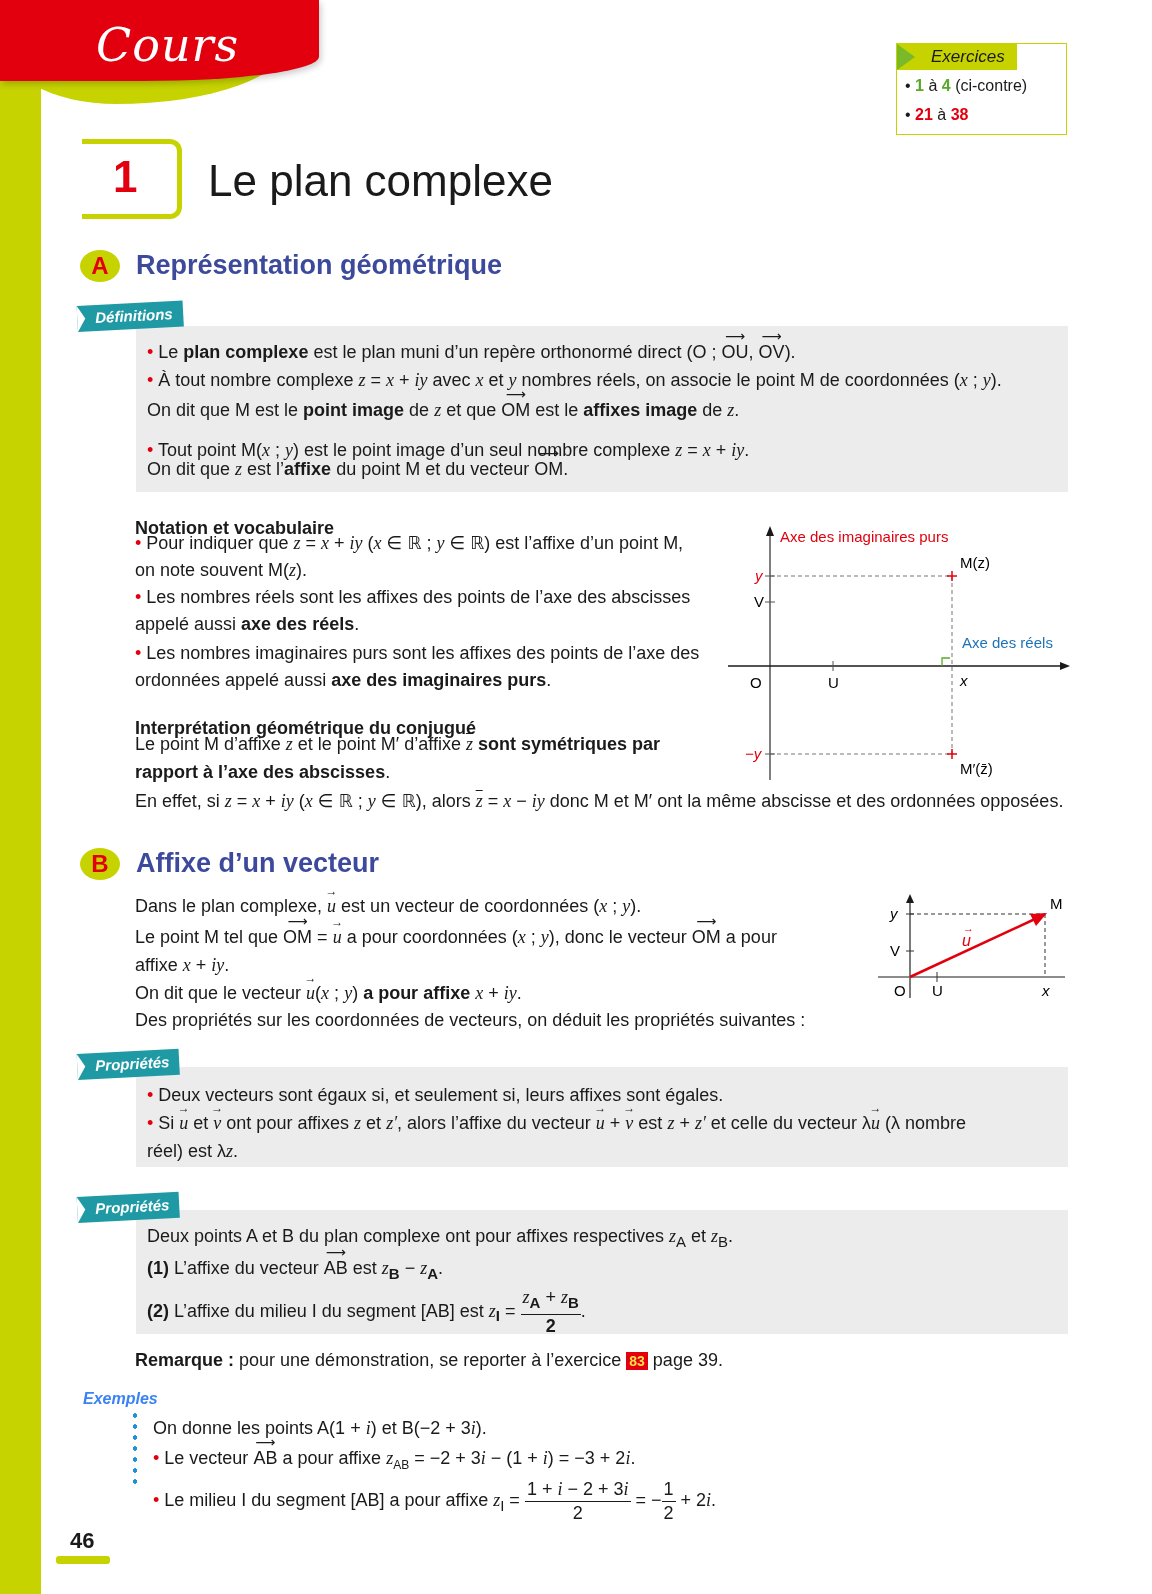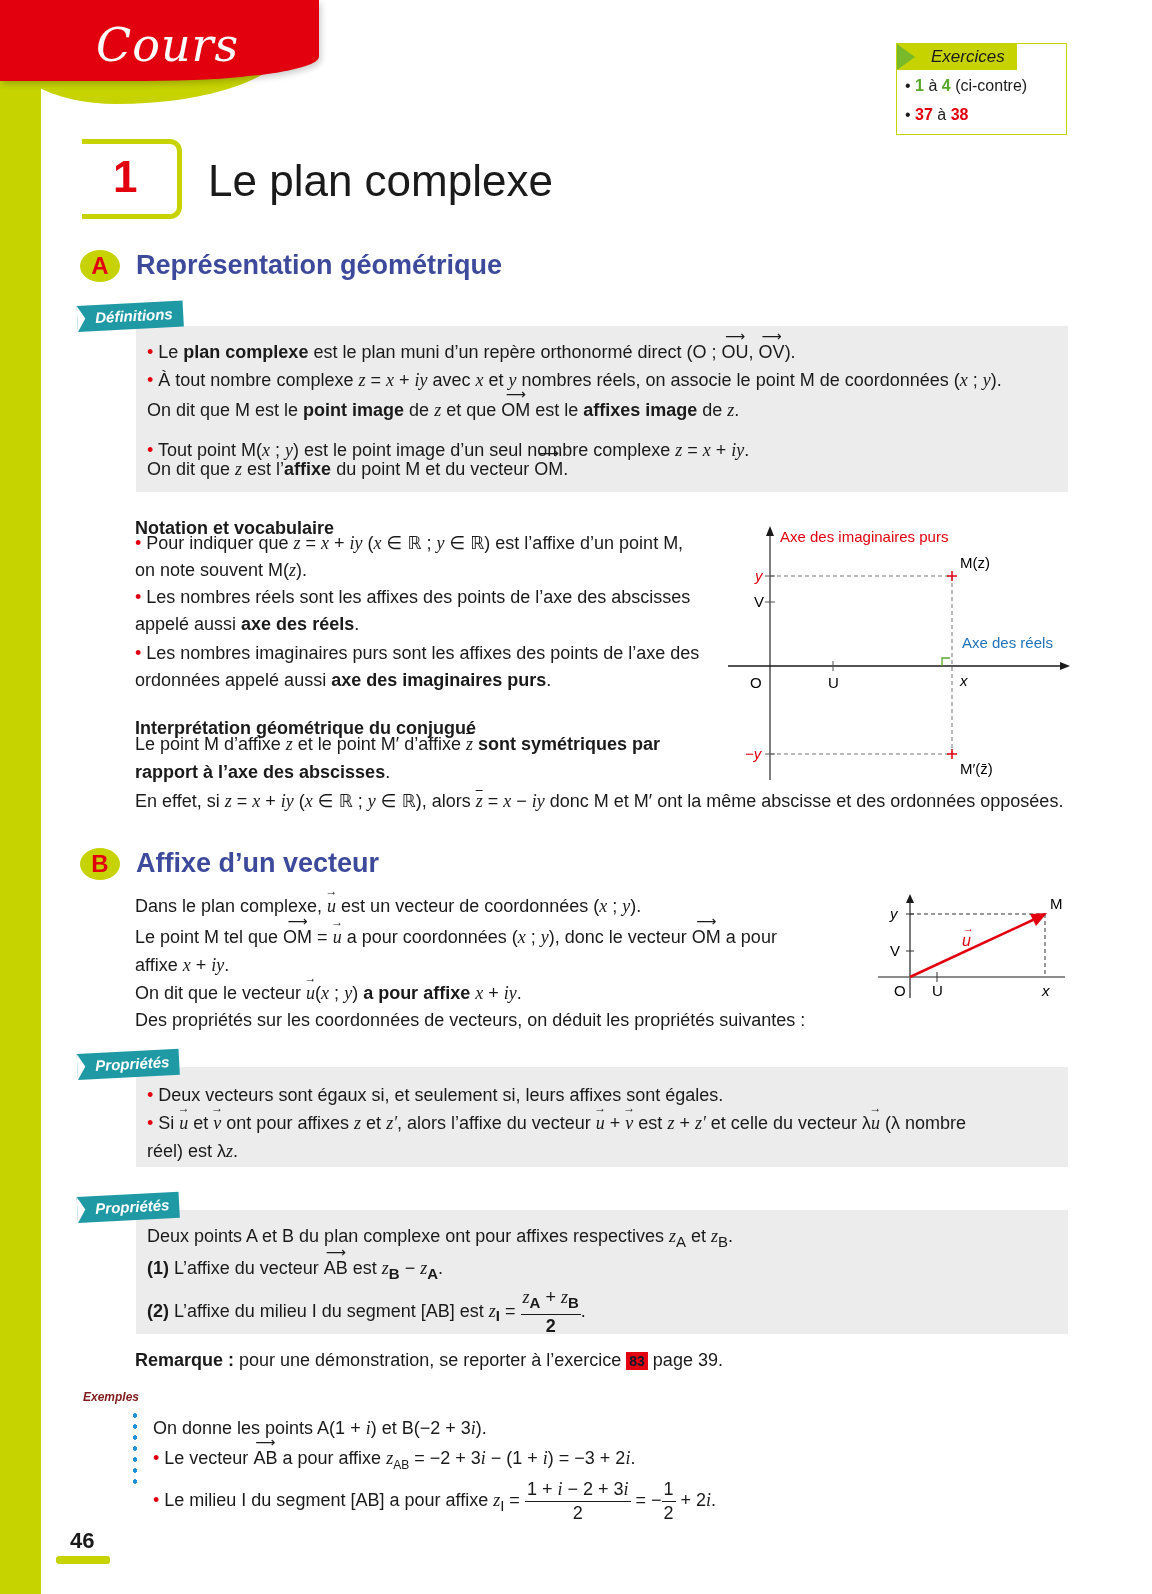--- a/index.html
+++ b/index.html
@@ -37,41 +37,41 @@
   .vec { position: relative; display: inline-block; }
   .vec:before { content: "⟶"; position: absolute; left: 50%; transform: translateX(-50%); top: -14px; font-size: 14px; }
   .vsm:before { content: "→"; position: absolute; left: 50%; transform: translateX(-50%); top: -12px; font-size: 12px; }
   .vsm { position: relative; display: inline-block; }
   .conj { text-decoration: overline; }
 
   .subhead { position: absolute; font-size: 18px; font-weight: bold; margin-top: 12px; }
   .pagenum { position: absolute; left: 70px; top: 1528px; font-size: 22px; font-weight: bold; }
   .pagewave { position: absolute; left: 56px; top: 1556px; width: 54px; height: 8px; background: #c6d300; border-radius: 3px; }
 
-  .ex-title { position: absolute; left: 83px; top: 1390px; font-size: 12px; font-weight: bold; font-style: italic; color: #7f1d1d; }
+  .ex-title { position: absolute; left: 83px; top: 1390px; font-size: 16px; font-weight: bold; font-style: italic; color: #3b82f6; }
   .dotted-rail { position: absolute; left: 133px; top: 1410px; width: 4px; height: 80px; background-image: radial-gradient(circle, #1e90d8 2px, transparent 2.5px); background-size: 4px 11px; }
-  .exref { display: inline-block; background: #e2000f; color: #0f172a; font-weight: bold; font-size: 14px; padding: 0 3px; line-height: 18px; }
+  .exref { display: inline-block; background: #e2000f; color: #fde047; font-weight: bold; font-size: 14px; padding: 0 3px; line-height: 18px; }
   .frac { display: inline-block; vertical-align: middle; text-align: center; }
   .frac span { display: block; line-height: 23px; }
   .frac .num { border-bottom: 1px solid #1a1a1a; padding: 0 2px; }
   svg text { font-family: "Liberation Sans", sans-serif; }
 </style>
 </head>
 <body>
 
 <div class="left-bar"></div>
 <div class="cours-swoosh"></div>
 <div class="cours-banner"></div>
 <div class="cours-title">Cours</div>
 
 <div class="exercices-box">
   <div class="exercices-tag"></div>
   <div class="exercices-label">Exercices</div>
   <div class="ex-line" style="top:33px">• <span class="g">1</span> <span>à</span> <span class="g">4</span> <span>(ci-contre)</span></div>
-  <div class="ex-line" style="top:62px">• <span class="r">37</span> <span>à</span> <span class="r">38</span></div>
+  <div class="ex-line" style="top:62px">• <span class="r">21</span> <span>à</span> <span class="r">38</span></div>
 </div>
 
 <div class="chapter-box"></div>
 <div class="chapter-num">1</div>
 <div class="chapter-title">Le plan complexe</div>
 
 <div class="section-badge" style="left:80px;top:250px">A</div>
 <div class="section-title" style="left:136px;top:250px">Représentation géométrique</div>
 
 <div class="grey-box" style="left:136px;top:326px;width:932px;height:166px"></div>

